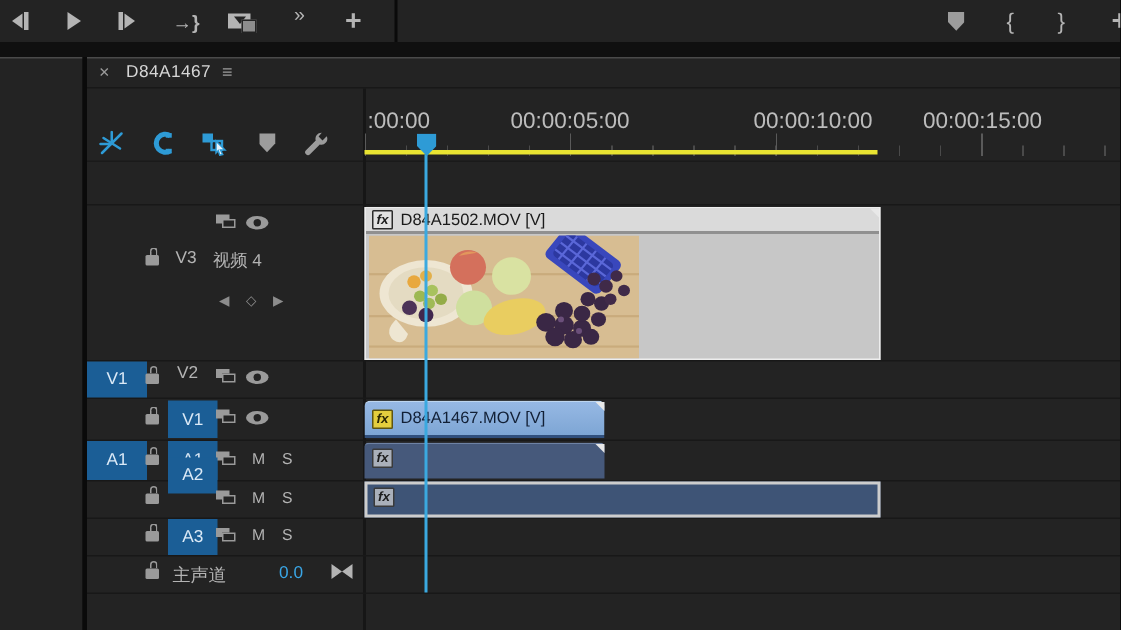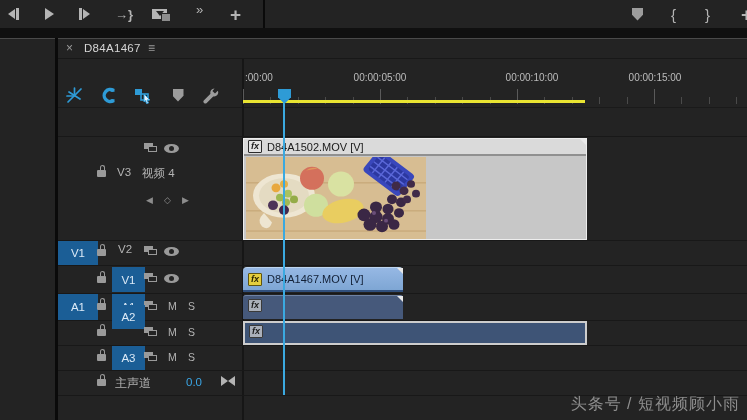--- a/index.html
+++ b/index.html
@@ -27,21 +27,21 @@
   .tab-row{left:0;top:0;width:689px;height:20px;border-bottom:1px solid #181818;box-sizing:border-box;}
   .tab-close{left:8px;top:2px;font-size:12px;color:#9a9a9a;}
   .tab-title{left:26px;top:3px;font-size:11.5px;color:#d6d6d6;letter-spacing:.3px;}
   .tab-menu{left:90px;top:2px;font-size:12px;color:#9a9a9a;}
   
   .timecode{left:4px;top:23px;font-family:"DejaVu Sans Mono",monospace;font-weight:bold;font-size:15.5px;color:#3aa6e6;letter-spacing:.5px;}
   .tool-row{left:0;top:44px;width:185px;height:24px;}
   .tool{position:absolute;top:2px;width:20px;height:20px;display:flex;align-items:center;justify-content:center;}
   .sep-toolbar{left:0;top:68px;width:689px;height:1px;background:#1a1a1a;}
   
-  .ruler-label{position:absolute;top:33px;font-size:10px;color:#bcbcbc;white-space:nowrap;}
+  .ruler-label{position:absolute;top:33px;font-size:15px;color:#bcbcbc;white-space:nowrap;}
   .ticks{left:185px;top:50px;width:504px;height:15px;
     background-image:
       repeating-linear-gradient(90deg,#5a5a5a 0 1px,transparent 1px 137px),
       repeating-linear-gradient(90deg,#4a4a4a 0 1px,transparent 1px 27.4px);
     background-size:100% 15px,100% 7px;
     background-position:left top,left bottom;background-repeat:no-repeat;}
   .render-bar{left:185px;top:61px;width:342px;height:3px;}
   
   .v-split{left:184px;top:20px;width:2px;height:362px;background:#161616;}
   .row-sep{left:0;width:689px;height:1px;background:#181818;}
@@ -171,21 +171,21 @@
             <path d="M12.5 1.5a4 4 0 0 0-4 5.2L2 13.2a1.9 1.9 0 1 0 2.7 2.7l6.5-6.5a4 4 0 0 0 4.6-5.6L13 6.6 10.4 4 12.5 1.5z" fill="#9c9c9c"></path>
           </svg>
       </span>
     </div>
 
     <div class="abs sep-toolbar"></div>
     <div class="abs v-split"></div>
 
     <span class="abs ruler-label" style="left:187px">:00:00</span>
     <span class="abs ruler-label" style="left:322px;transform:translateX(-50%)">00:00:05:00</span>
-    <span class="abs ruler-label" style="left:474px;transform:translateX(-50%)">00:00:10:00</span>
+    <span class="abs ruler-label" style="left:484px;transform:translateX(-50%)">00:00:10:00</span>
     <span class="abs ruler-label" style="left:597px;transform:translateX(-50%)">00:00:15:00</span>
     <div class="abs ticks"></div>
     <div class="abs render-bar" style="background:#e9e432"></div>
 
     <div class="abs row-sep" style="top:97px"></div>
     <div class="abs row-sep" style="top:201px"></div>
     <div class="abs row-sep" style="top:226px"></div>
     <div class="abs row-sep" style="top:254px"></div>
     <div class="abs row-sep" style="top:281px"></div>
     <div class="abs row-sep" style="top:306px"></div>
@@ -308,14 +308,13 @@
     </div>
 
     <div class="clip clip-a2">
       <span class="fxb gray">fx</span>
     </div>
 
     <div class="abs ph-line"></div>
     <div class="abs ph-head"></div>
   </div>
 
-  <div class="abs watermark">头条号 / 短视频顾小雨</div>
 </div>
 
 </body></html>

